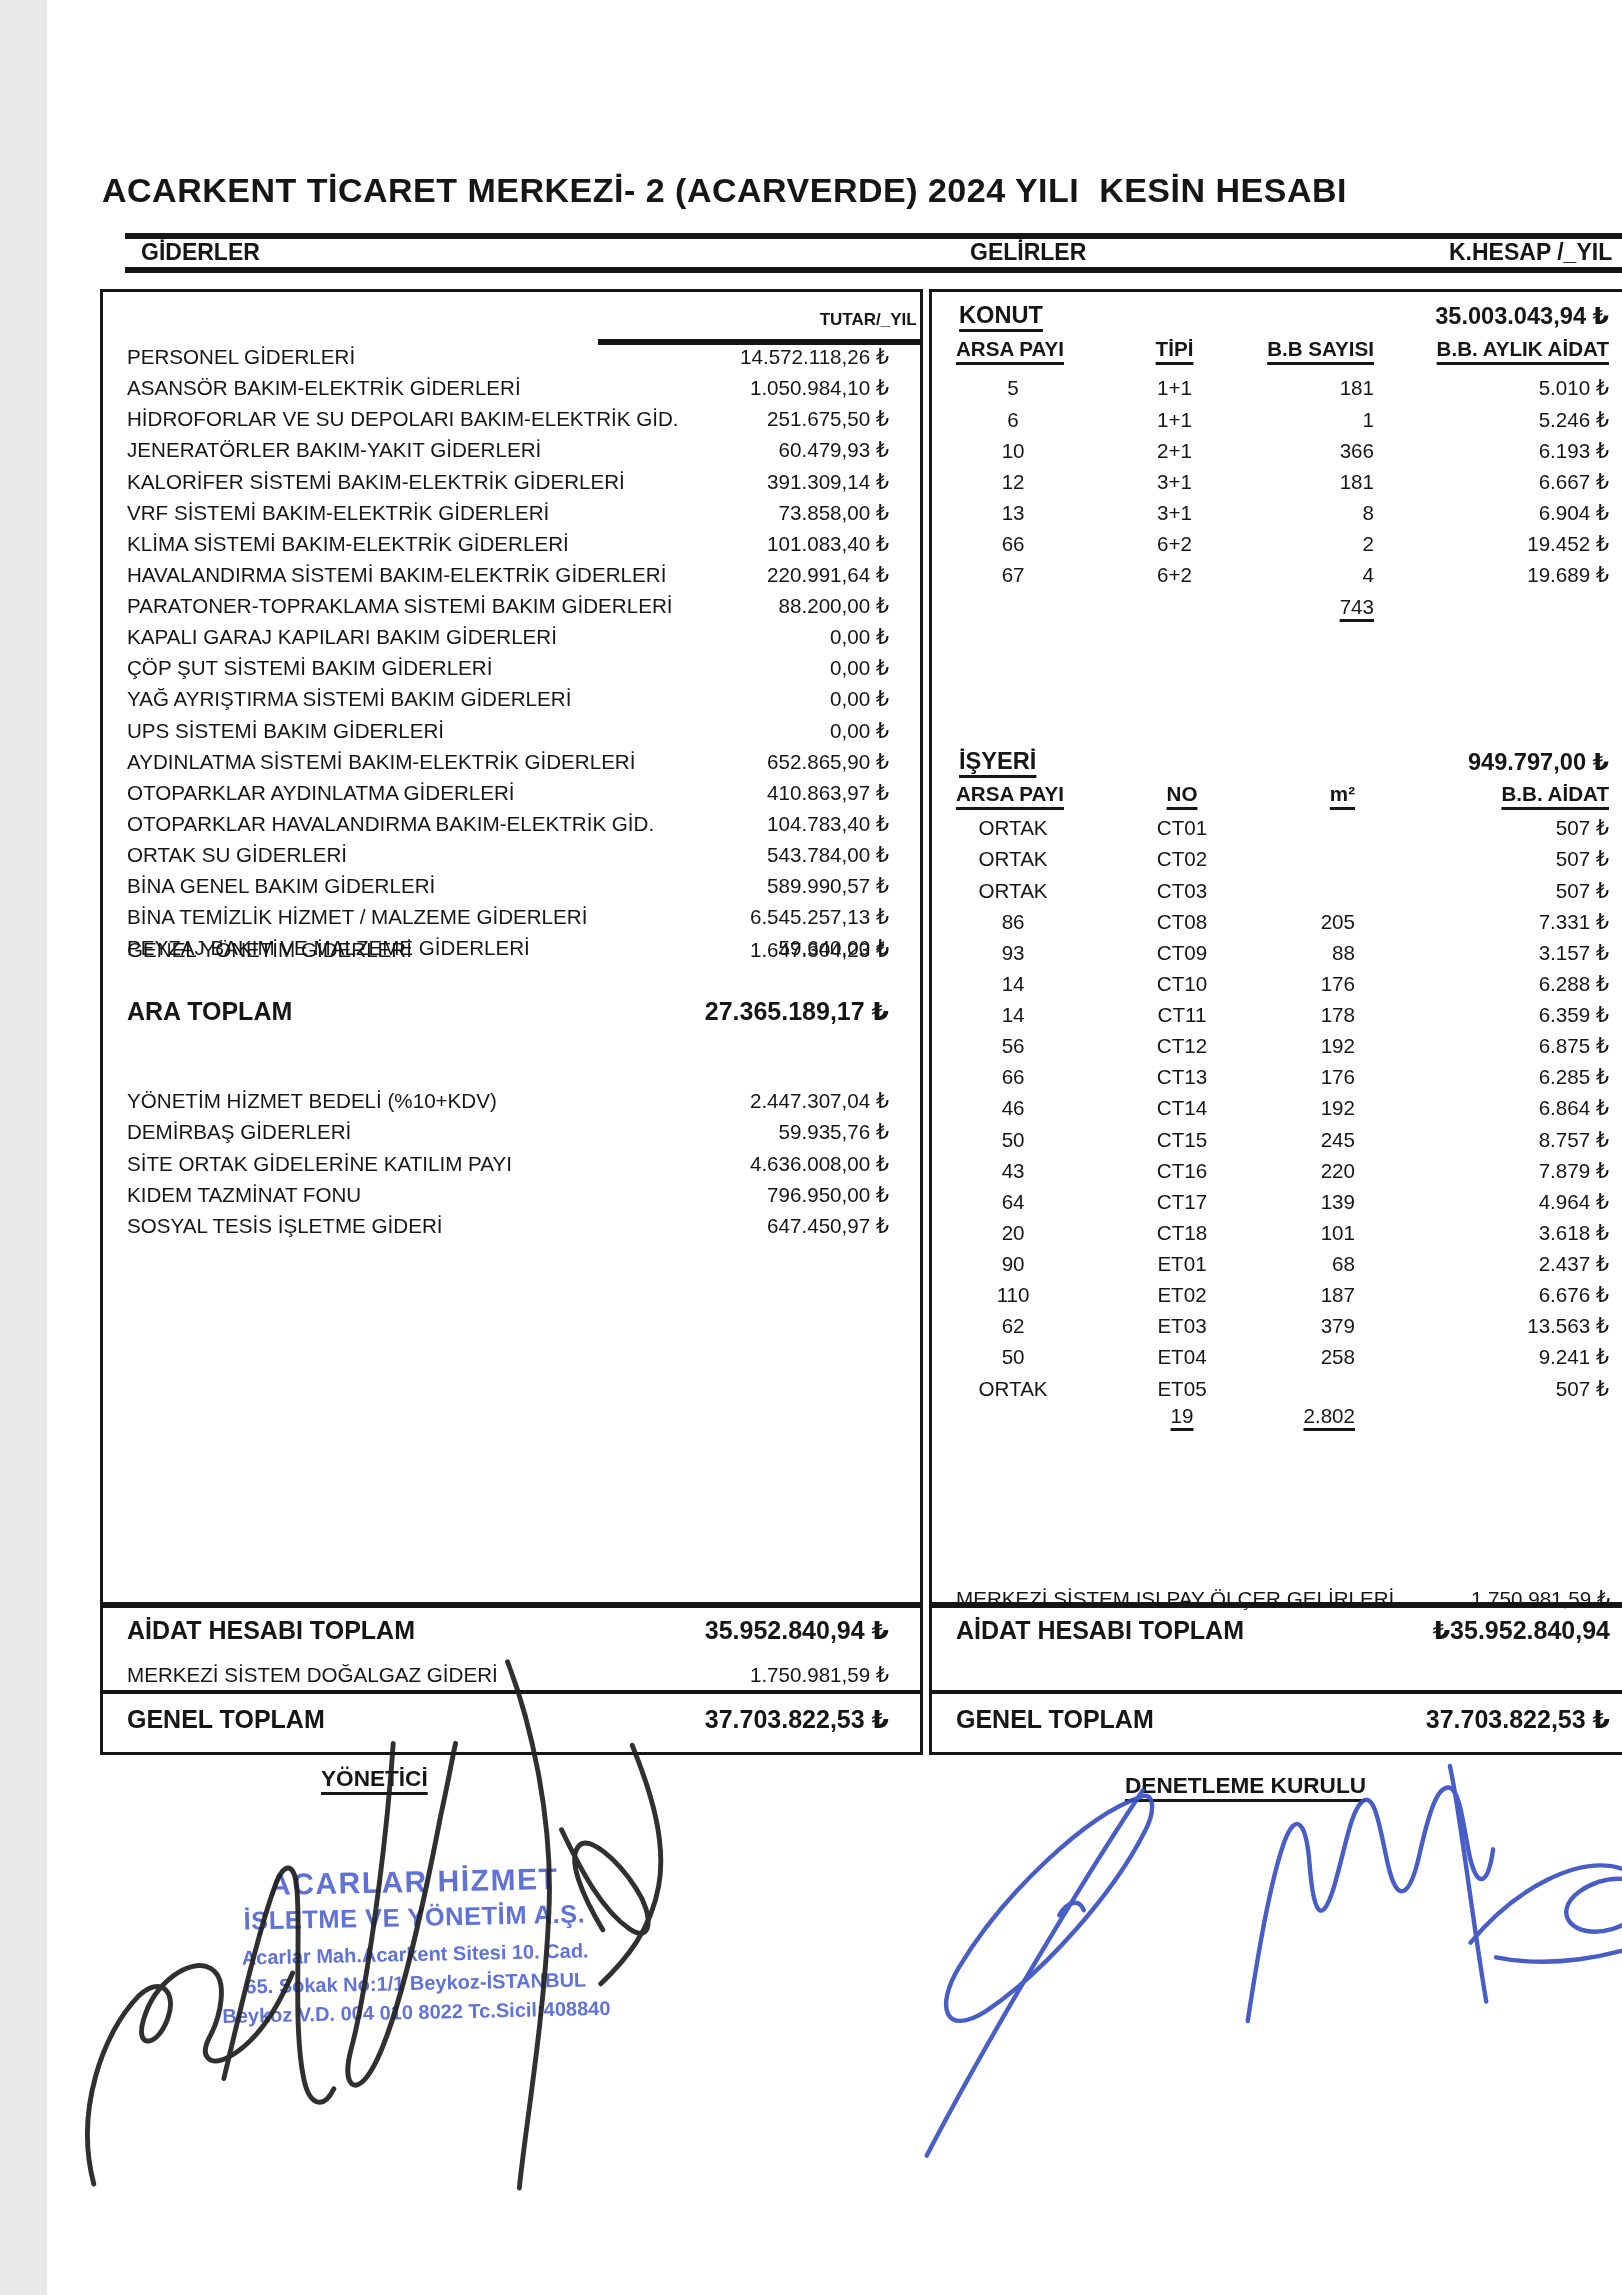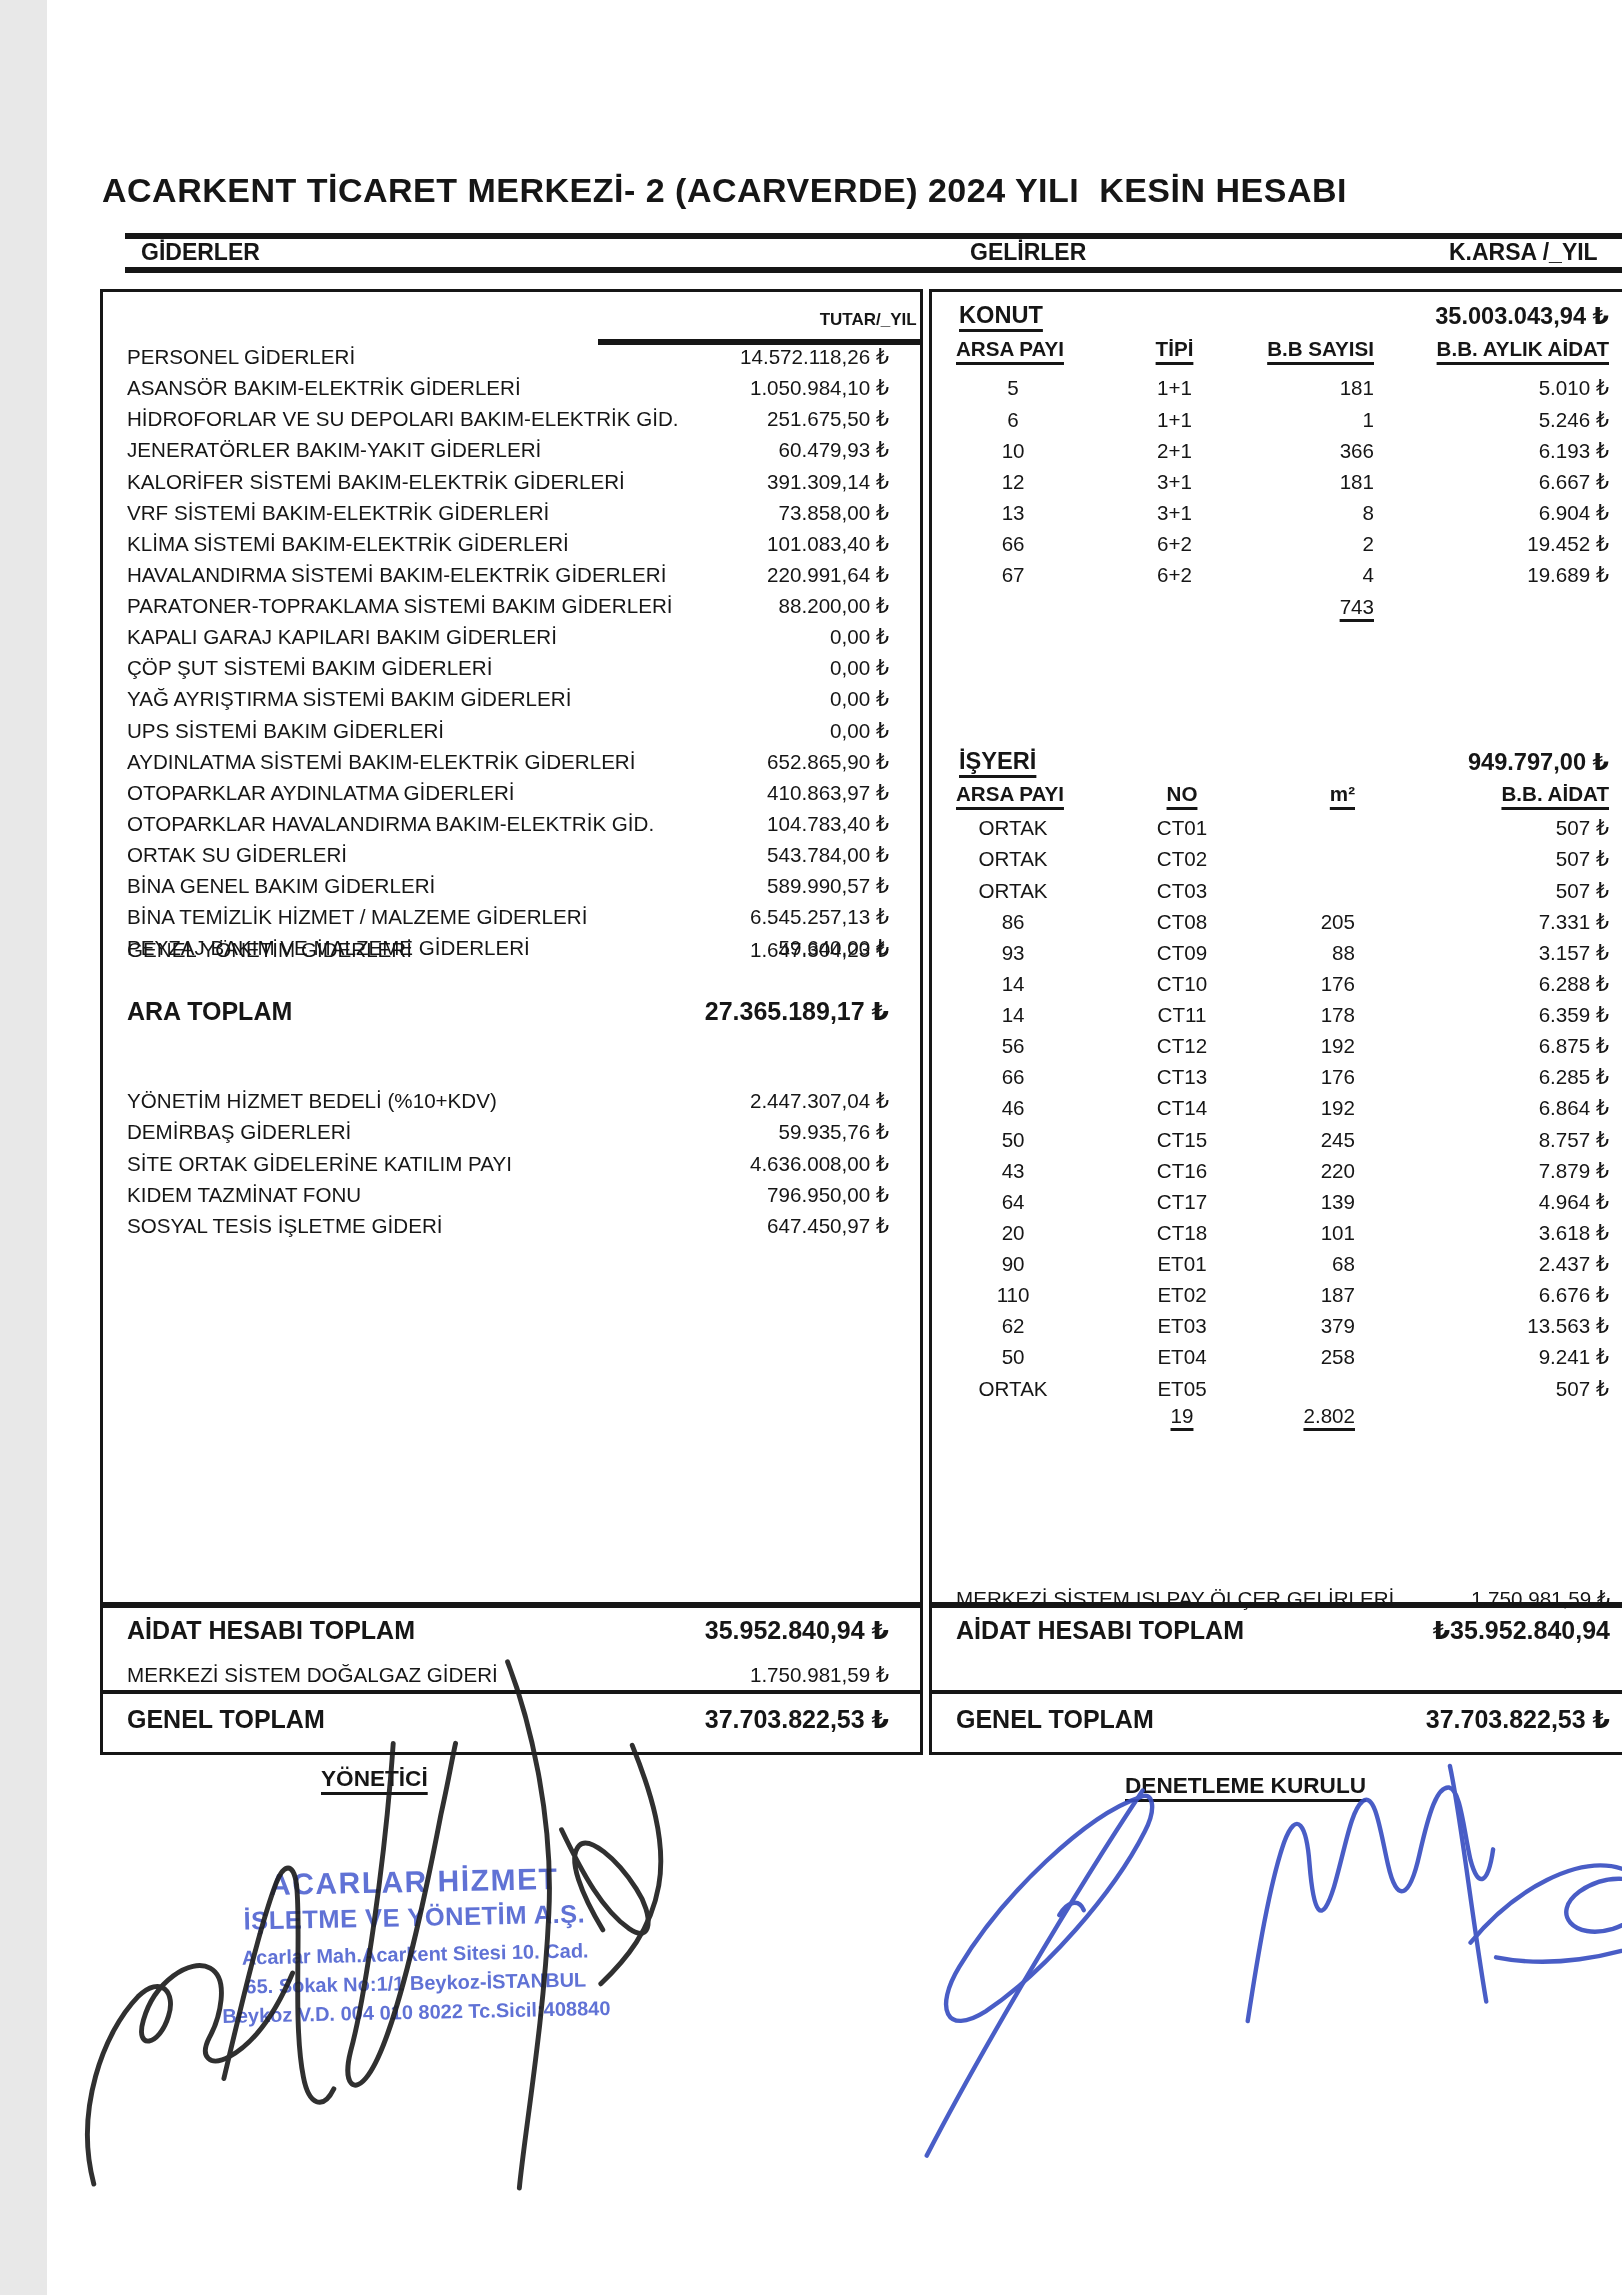--- a/index.html
+++ b/index.html
@@ -57,21 +57,21 @@
 </head>
 <body>
 
 <div class="page">
 
   <div class="abs doc-title">ACARKENT TİCARET MERKEZİ- 2 (ACARVERDE) 2024 YILI  KESİN HESABI</div>
 
   <div class="abs band-line" style="top:233px"></div>
   <div class="abs band-label" style="left:94px">GİDERLER</div>
   <div class="abs band-label" style="left:923px">GELİRLER</div>
-  <div class="abs band-label" style="left:1402px">K.ARSA /_YIL</div>
+  <div class="abs band-label" style="left:1402px">K.HESAP /_YIL</div>
   <div class="abs band-line" style="top:267px"></div>
   <div class="abs band-tick"></div>
 
   <div class="abs box box-left">
     <div class="inner">
       <div class="amt-header">TUTAR/_YIL</div>
       <div class="hline tutar-underline"></div>
       <div id="expense-rows">
           <div class="trow" style="top: 50px;">
             <span class="lbl">PERSONEL GİDERLERİ</span>

